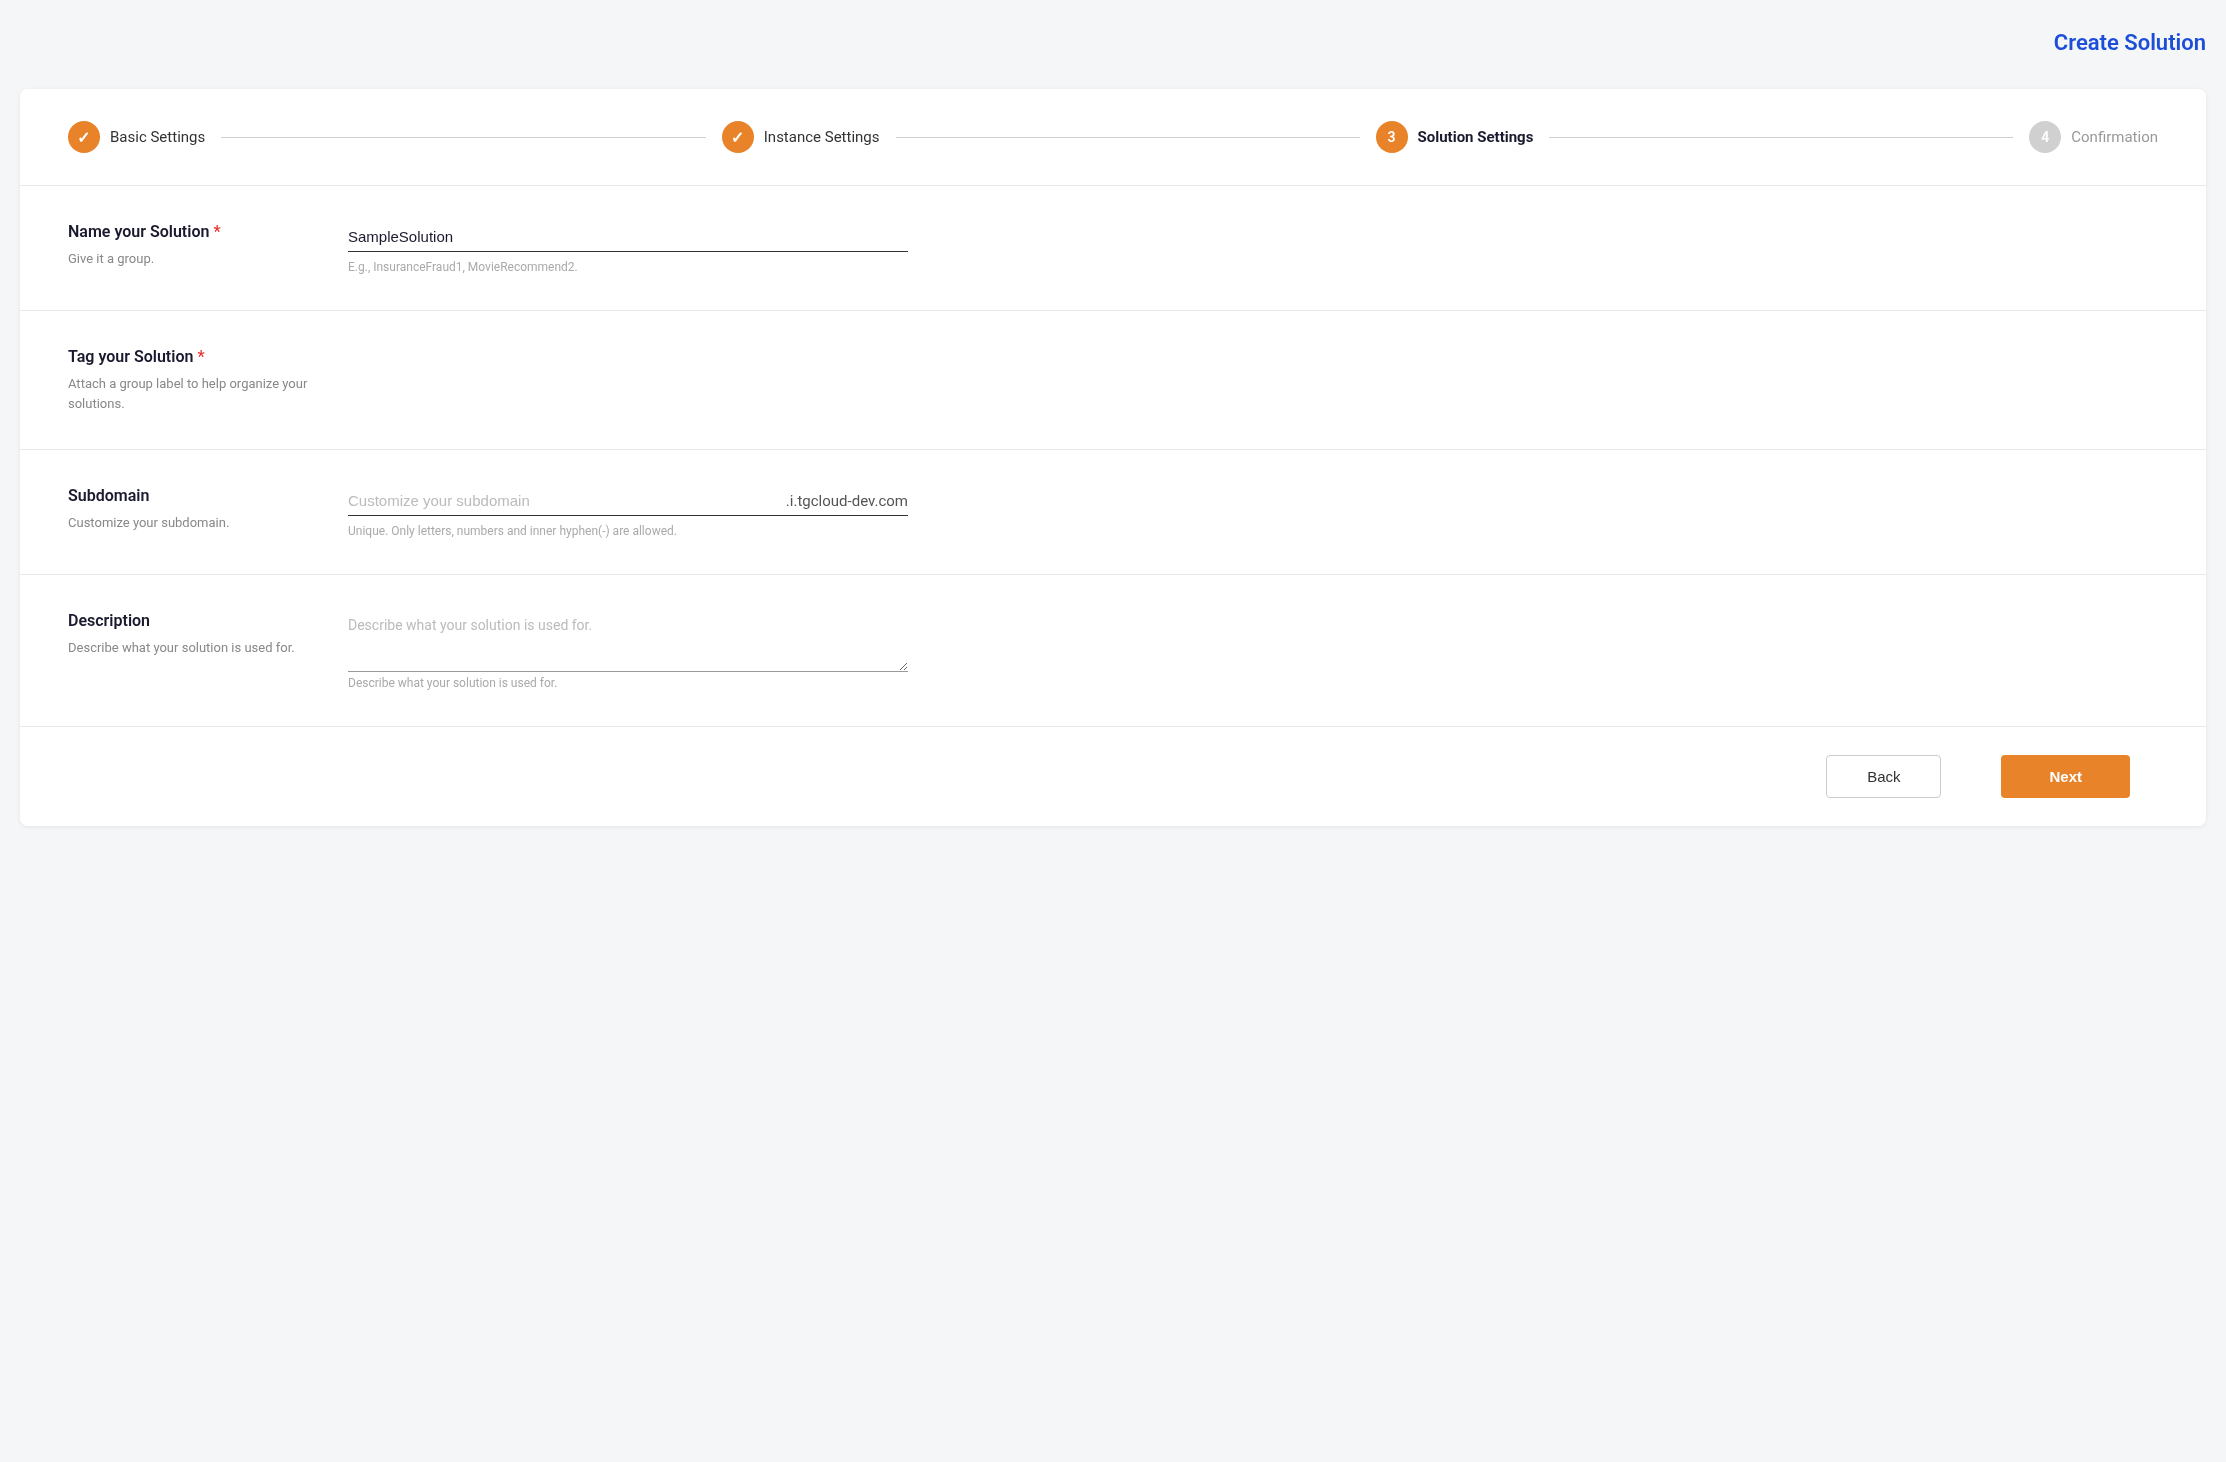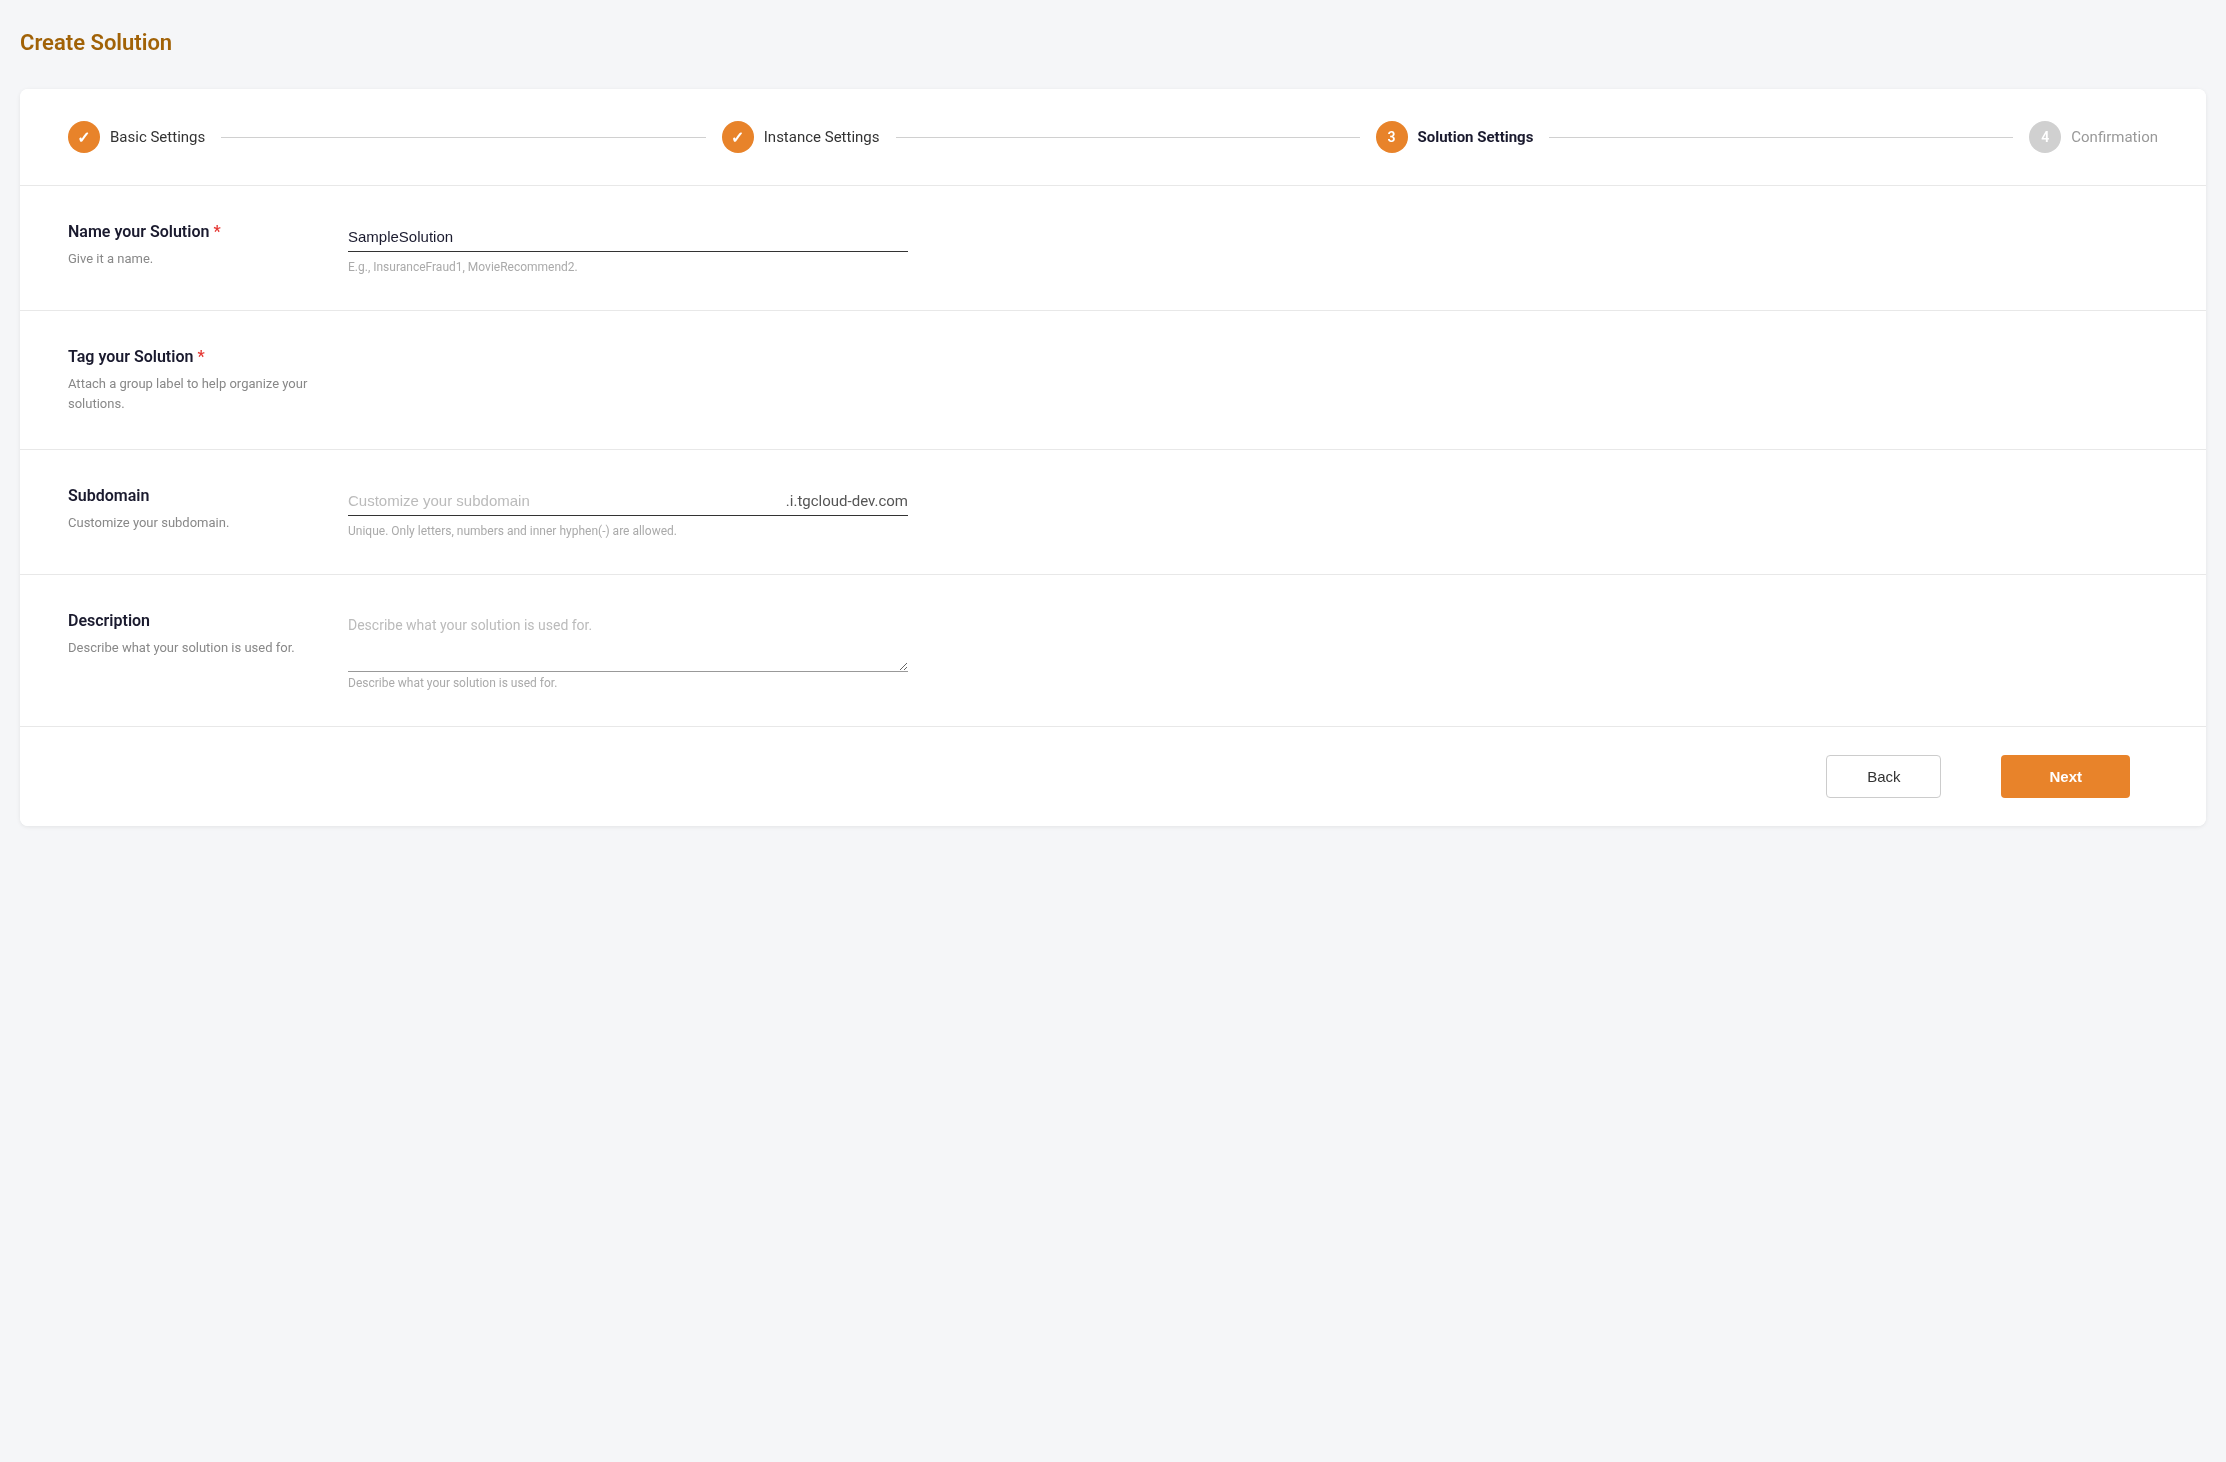--- a/index.html
+++ b/index.html
@@ -11,23 +11,24 @@
     body {
       font-family: -apple-system, BlinkMacSystemFont, 'Segoe UI', Roboto, sans-serif;
       background: #f5f6f8;
       min-height: 100vh;
       padding: 20px;
     }
 
     .page-title {
       font-size: 22px;
       font-weight: 600;
-      color: #a16207;
+      color: #1d4ed8;
       margin-bottom: 24px;
       padding: 10px 0;
+      text-align: right;
     }
 
     .wizard-container {
       background: #ffffff;
       border-radius: 8px;
       box-shadow: 0 1px 4px rgba(0,0,0,0.08);
       overflow: hidden;
     }
 
     
@@ -294,21 +295,21 @@
       </div>
     </div>
 
   </div>
 
   <div class="form-section">
     <div class="field-info">
       <div class="field-title">
         <span>Name your Solution</span><span class="required-star">*</span>
       </div>
-      <div class="field-description">Give it a name.</div>
+      <div class="field-description">Give it a group.</div>
     </div>
     <div class="field-input-area">
       <input type="text" class="text-input" value="SampleSolution" placeholder="E.g., InsuranceFraud1, MovieRecommend2." style="">
       <div class="input-hint">E.g., InsuranceFraud1, MovieRecommend2.</div>
     </div>
   </div>
 
   <div class="form-section">
     <div class="field-info">
       <div class="field-title">

